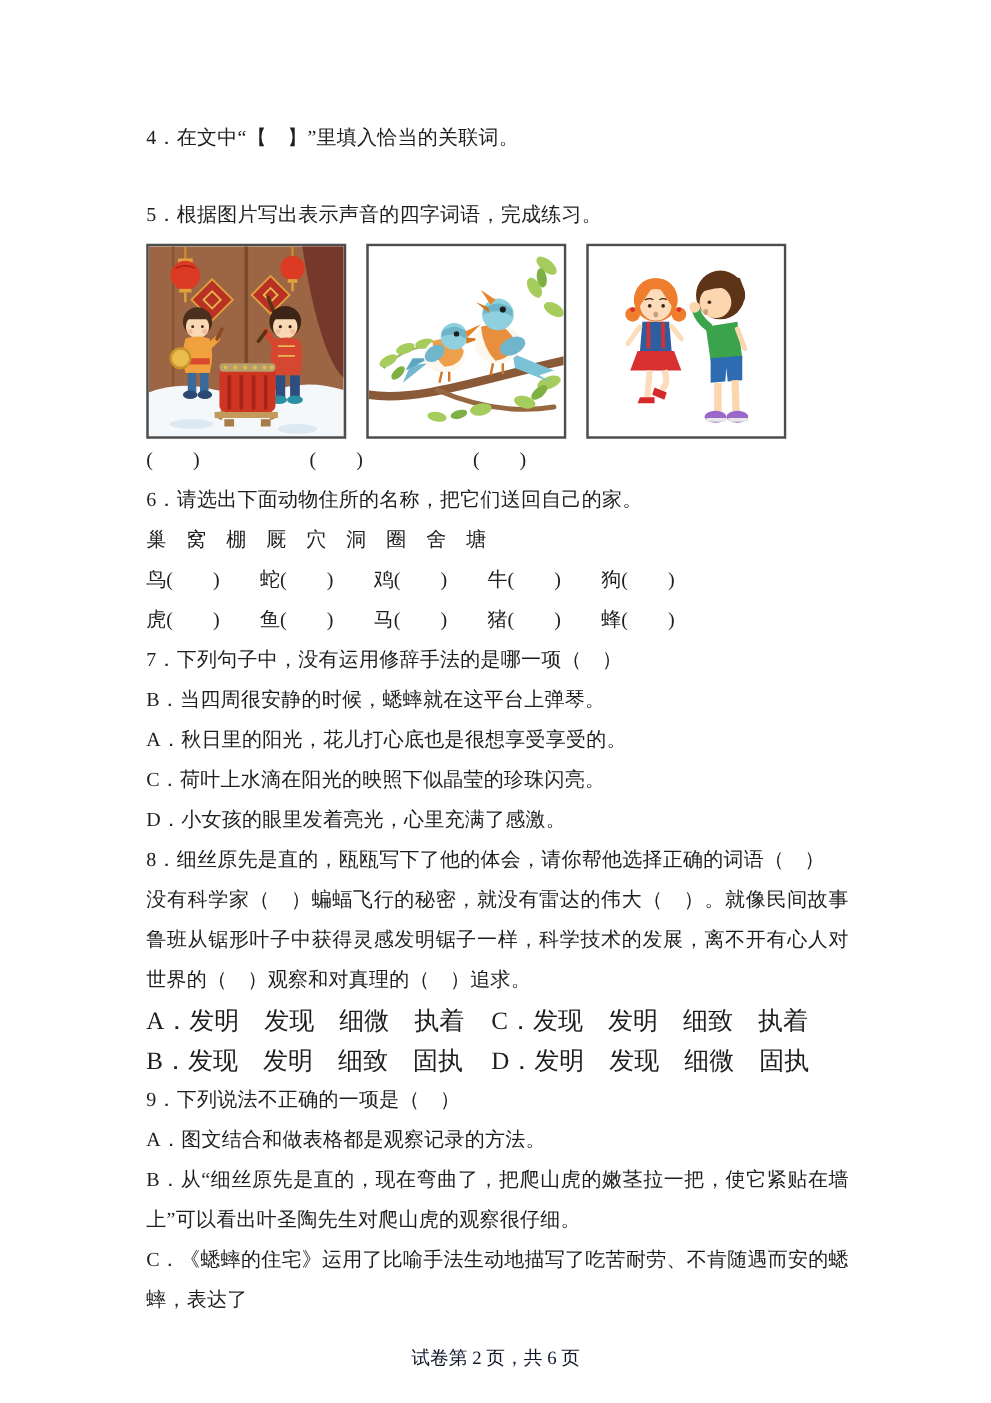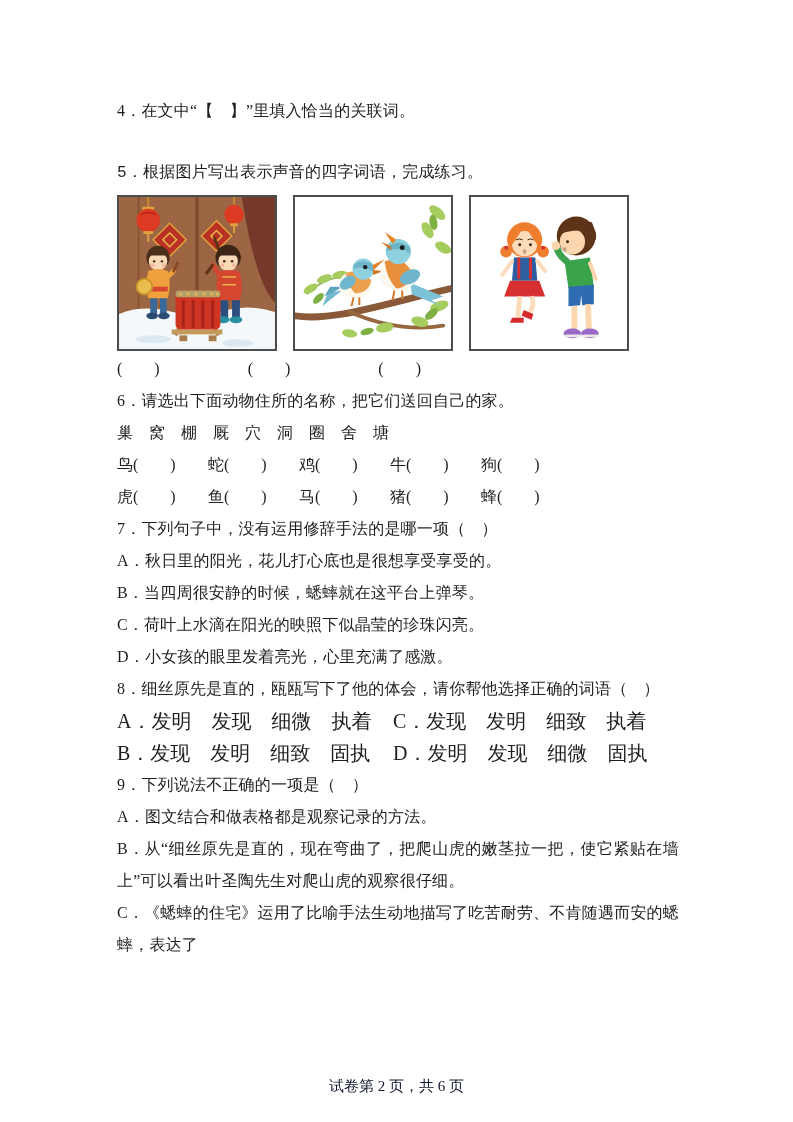--- a/index.html
+++ b/index.html
@@ -20,21 +20,21 @@
     top: 95px;
     width: 562px;
   }
   .t {
     font-size: 16px;
     line-height: 32px;
     margin: 0;
     text-align: justify;
     letter-spacing: 0.2px;
   }
-  .q-gap { margin-top: 30px; font-family: Liberation Mono, monospace; }
+  .q-gap { margin-top: 30px; }
   .images-row {
     display: flex;
     gap: 16px;
     margin: 6px 0 2px 0;
   }
   .img-box {
     width: 160px;
     height: 156px;
     border: 2px solid #4d4d4d;
     box-sizing: border-box;
@@ -320,27 +320,28 @@
     <div class="animal-row">
         <span>虎(　　)</span>
         <span>鱼(　　)</span>
         <span>马(　　)</span>
         <span>猪(　　)</span>
         <span>蜂(　　)</span>
       </div>
 
     <p class="t"><span>7．</span><span>下列句子中，没有运用修辞手法的是哪一项（　）</span></p>
     <div>
+        <p class="t">B．当四周很安静的时候，蟋蟀就在这平台上弹琴。</p>
         <p class="t">A．秋日里的阳光，花儿打心底也是很想享受享受的。</p>
-        <p class="t">B．当四周很安静的时候，蟋蟀就在这平台上弹琴。</p>
         <p class="t">C．荷叶上水滴在阳光的映照下似晶莹的珍珠闪亮。</p>
         <p class="t">D．小女孩的眼里发着亮光，心里充满了感激。</p>
       </div>
 
     <p class="t"><span>8．</span><span>细丝原先是直的，瓯瓯写下了他的体会，请你帮他选择正确的词语（　）</span></p>
+    <p class="t">没有科学家（　）蝙蝠飞行的秘密，就没有雷达的伟大（　）。就像民间故事鲁班从锯形叶子中获得灵感发明锯子一样，科学技术的发展，离不开有心人对世界的（　）观察和对真理的（　）追求。</p>
     <div class="opt-2col">
         <div>A．发明　发现　细微　执着</div>
         <div>C．发现　发明　细致　执着</div>
         <div>B．发现　发明　细致　固执</div>
         <div>D．发明　发现　细微　固执</div>
       </div>
 
     <p class="t"><span>9．</span><span>下列说法不正确的一项是（　）</span></p>
     <div>
         <p class="t">A．图文结合和做表格都是观察记录的方法。</p>

